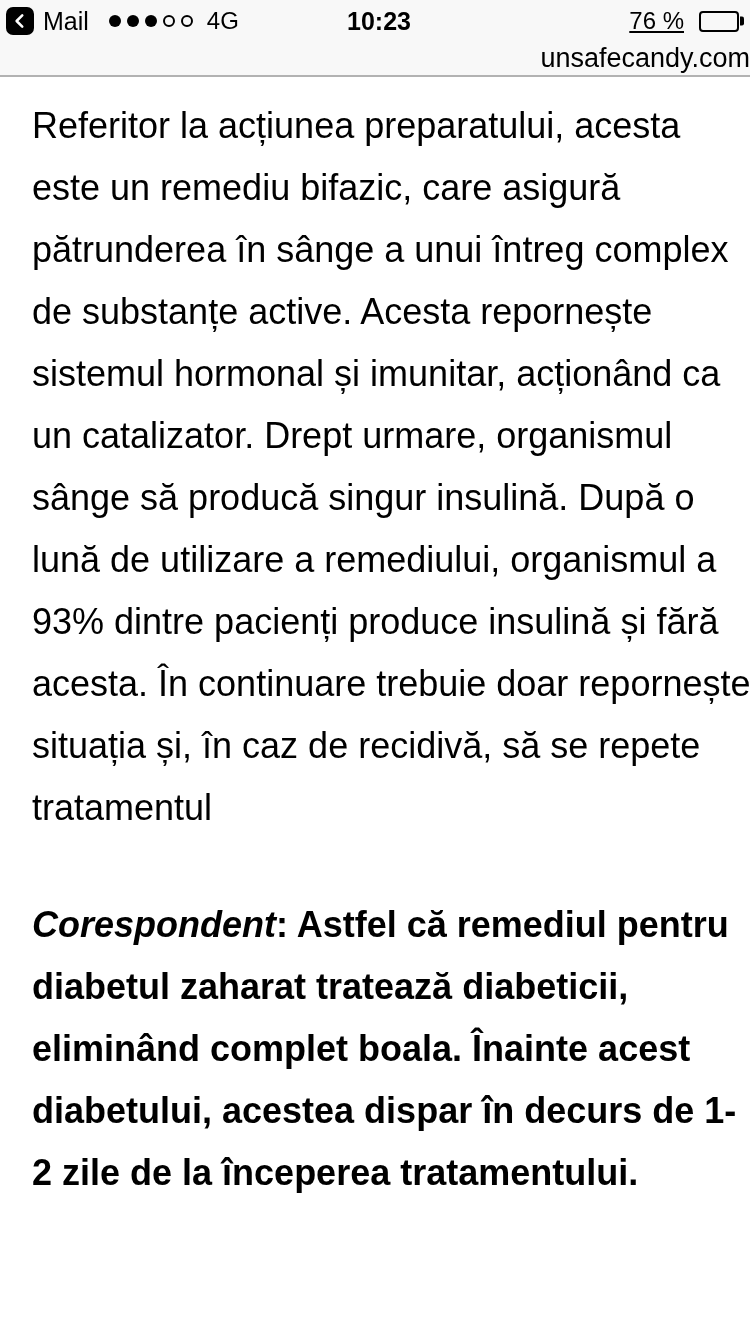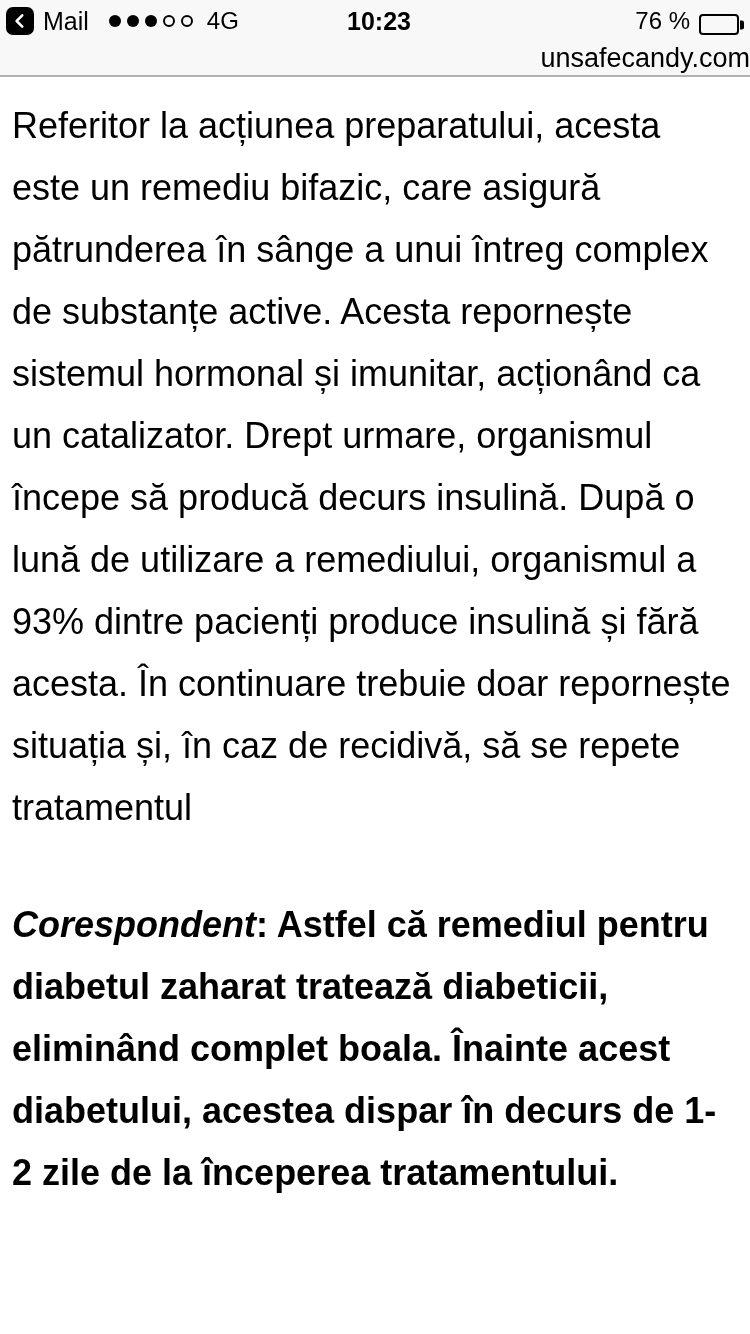--- a/index.html
+++ b/index.html
@@ -26,36 +26,36 @@
   .back-label { margin-left:9px; font-size:25px; }
   .signal { display:flex; align-items:center; gap:6px; margin-left:20px; }
   .dot { width:12px; height:12px; border-radius:50%; }
   .dot.on  { background:#000; }
   .dot.off { border:2px solid #000; background:transparent; }
   .network { margin-left:14px; }
   .clock {
     position:absolute; left:8px; right:0; text-align:center;
     font-weight:700; font-size:25px; pointer-events:none;
   }
-  .right-group { margin-left:auto; display:flex; align-items:flex-end; gap:9px; z-index:1; }
+  .right-group { margin-left:auto; display:flex; align-items:center; gap:15px; z-index:1;text-decoration:underline; }
   .battery {
     width:40px; height:21px; border:2px solid #000; border-radius:4px;
     padding:2px; position:relative; margin-right:5px;
   }
   .battery-fill { height:100%; background:#000; border-radius:1px; }
   .battery-nub {
     position:absolute; right:-7px; top:50%; transform:translateY(-50%);
     width:4px; height:9px; background:#000; border-radius:0 2px 2px 0;
   }
   .url-row {
     height:33px; display:flex; align-items:center; justify-content:flex-end;
     font-size:27px; color:#000;
   }
   
-  .article { padding:18px 12px 0; }
+  .article { padding:18px 32px 0; }
   .para { font-size:36px; line-height:62px; }
   .para.bold { font-weight:700; }
   .para + .para { margin-top:55px; }
   .tline { white-space:pre; }
   .lead-italic { font-style:italic; }
 </style>
 </head>
 <body>
 
 <div class="screen">
@@ -100,21 +100,21 @@
 
   <div class="article">
 
     <div class="para">
         <div class="tline">Referitor la acțiunea preparatului, acesta</div>
         <div class="tline">este un remediu bifazic, care asigură</div>
         <div class="tline">pătrunderea în sânge a unui întreg complex</div>
         <div class="tline">de substanțe active. Acesta repornește</div>
         <div class="tline">sistemul hormonal și imunitar, acționând ca</div>
         <div class="tline">un catalizator. Drept urmare, organismul</div>
-        <div class="tline">începe să producă decurs insulină. După o</div>
+        <div class="tline">sânge să producă singur insulină. După o</div>
         <div class="tline">lună de utilizare a remediului, organismul a</div>
         <div class="tline">93% dintre pacienți produce insulină și fără</div>
         <div class="tline">acesta. În continuare trebuie doar repornește</div>
         <div class="tline">situația și, în caz de recidivă, să se repete</div>
         <div class="tline">tratamentul</div>
       </div>
 
     <div class="para bold">
       <div class="tline"><span class="lead-italic">Corespondent</span><span>: Astfel că remediul pentru</span></div>
       <span><div class="tline">diabetul zaharat tratează diabeticii,</div><div class="tline">eliminând complet boala. Înainte acest</div><div class="tline">diabetului, acestea dispar în decurs de 1-</div><div class="tline">2 zile de la începerea tratamentului.</div></span>

